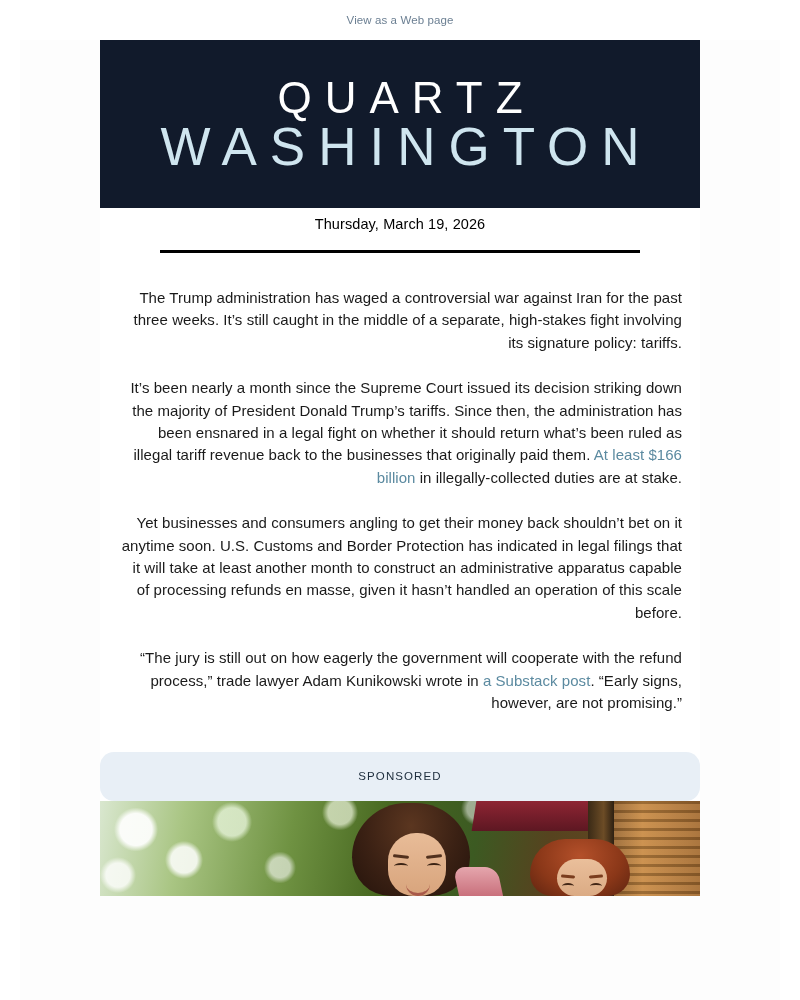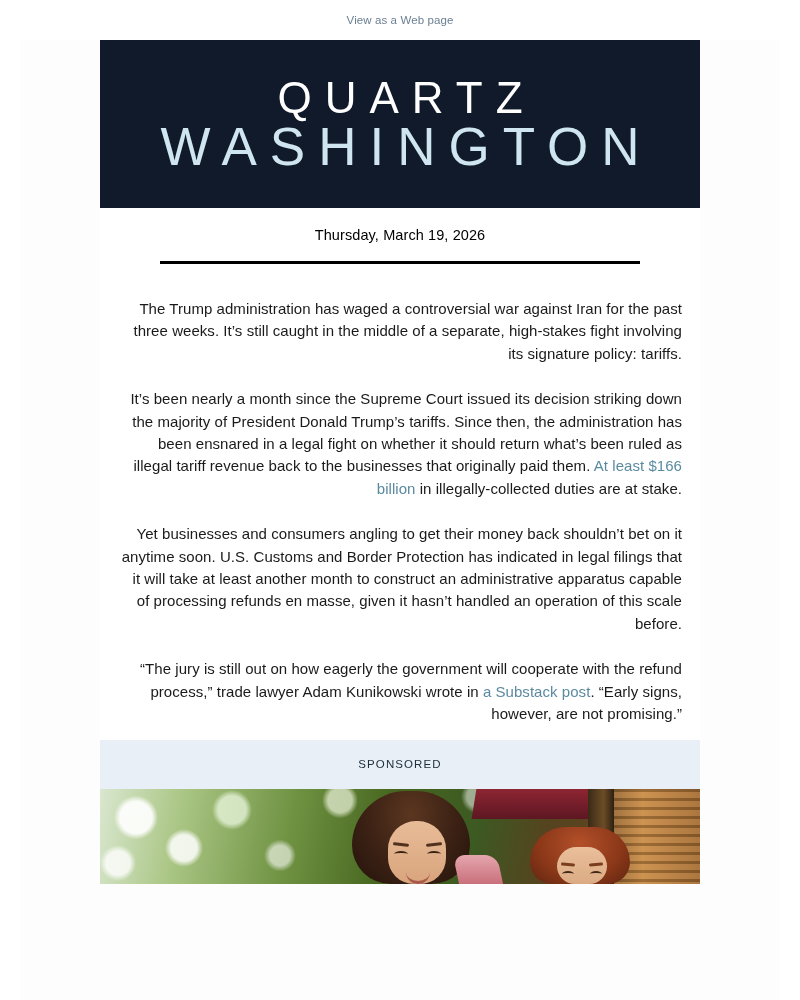--- a/index.html
+++ b/index.html
@@ -88,21 +88,21 @@
     text-indent: 13px;
     font-family: "Liberation Sans", sans-serif;
   }
 
   
   .dateline {
     width: 600px;
     text-align: center;
     font-size: 14.5px;
     color: #000000;
-    padding-top: 19px;
+    padding-top: 8px;
     letter-spacing: 0.1px;
   }
   .rule-wrap {
     width: 600px;
     display: flex;
     justify-content: center;
     padding-top: 18px;
   }
   .rule {
     width: 480px;
@@ -131,21 +131,22 @@
   }
 
   
   .sponsored-band {
     width: 600px;
     height: 49px;
     background: #e8eff6;
     display: flex;
     align-items: center;
     justify-content: center;
-    margin-top: 14px;
+    margin-top: 37px;
+    border-radius: 14px;
   }
   .sponsored-label {
     font-size: 11.5px;
     letter-spacing: 1.1px;
     color: #20303f;
   }
 
   
   .sponsor-photo {
     position: relative;

